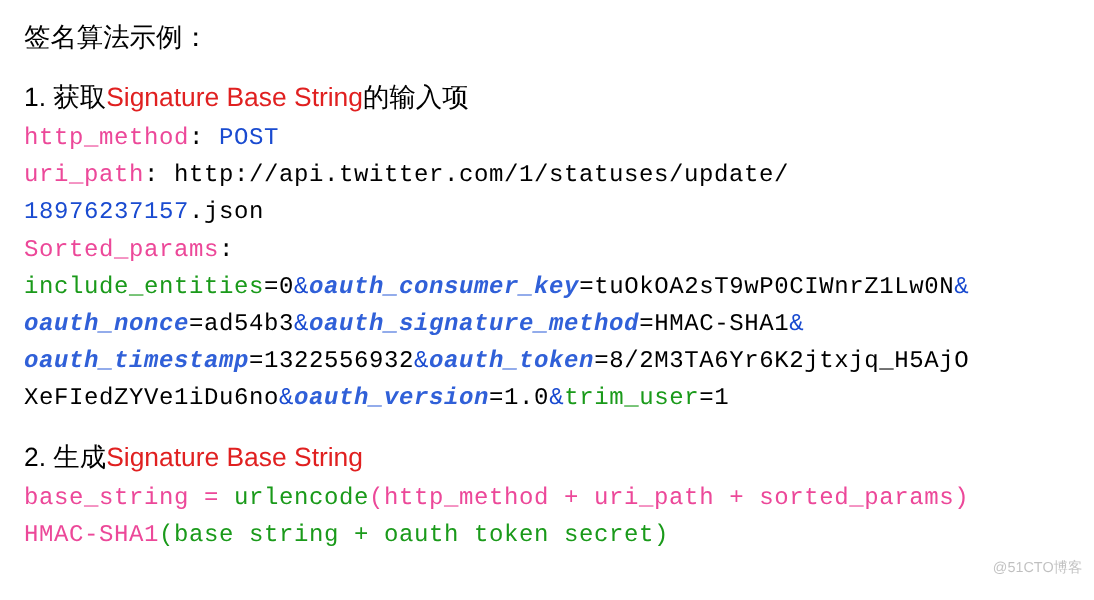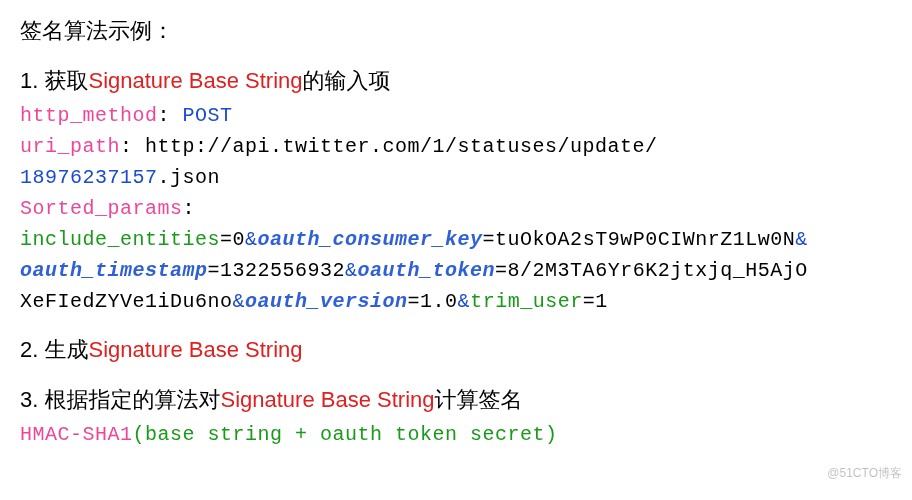--- a/index.html
+++ b/index.html
@@ -64,35 +64,38 @@
   </div>
 
   <div class="mono">
     <span class="red">Sorted_params</span><span>:</span>
   </div>
 
   <div class="mono">
     <span class="green">include_entities</span><span>=0</span><span class="amp">&amp;</span><span class="bluei">oauth_consumer_key</span><span>=tuOkOA2sT9wP0CIWnrZ1Lw0N</span><span class="amp">&amp;</span>
   </div>
 
+  <div class="mono">
+    <span class="bluei">oauth_nonce</span><span>=ad54b3</span><span class="amp">&amp;</span><span class="bluei">oauth_signature_method</span><span>=HMAC-SHA1</span><span class="amp">&amp;</span>
+  </div>
 
   <div class="mono">
     <span class="bluei">oauth_timestamp</span><span>=1322556932</span><span class="amp">&amp;</span><span class="bluei">oauth_token</span><span>=8/2M3TA6Yr6K2jtxjq_H5AjO</span>
   </div>
 
   <div class="mono">
     <span>XeFIedZYVe1iDu6no</span><span class="amp">&amp;</span><span class="bluei">oauth_version</span><span>=1.0</span><span class="amp">&amp;</span><span class="green">trim_user</span><span>=1</span>
   </div>
 
   <div class="heading">
     <span>2. 生成</span><span class="red">Signature Base String</span>
   </div>
+  <div class="mono">
+    <span class="red">base_string = </span><span class="green">urlencode</span><span class="red">(http_method + uri_path + sorted_params)</span>
+  </div>
 
-  <div class="heading">
-    <span>3. 根据指定的算法对</span><span class="red">Signature Base String</span><span>计算签名</span>
-  </div>
   <div class="mono">
     <span class="red">HMAC-SHA1</span><span class="green">(base string + oauth token secret)</span>
   </div>
 
 </div>
 
 <div class="watermark">@51CTO博客</div>
 
 </body></html>

